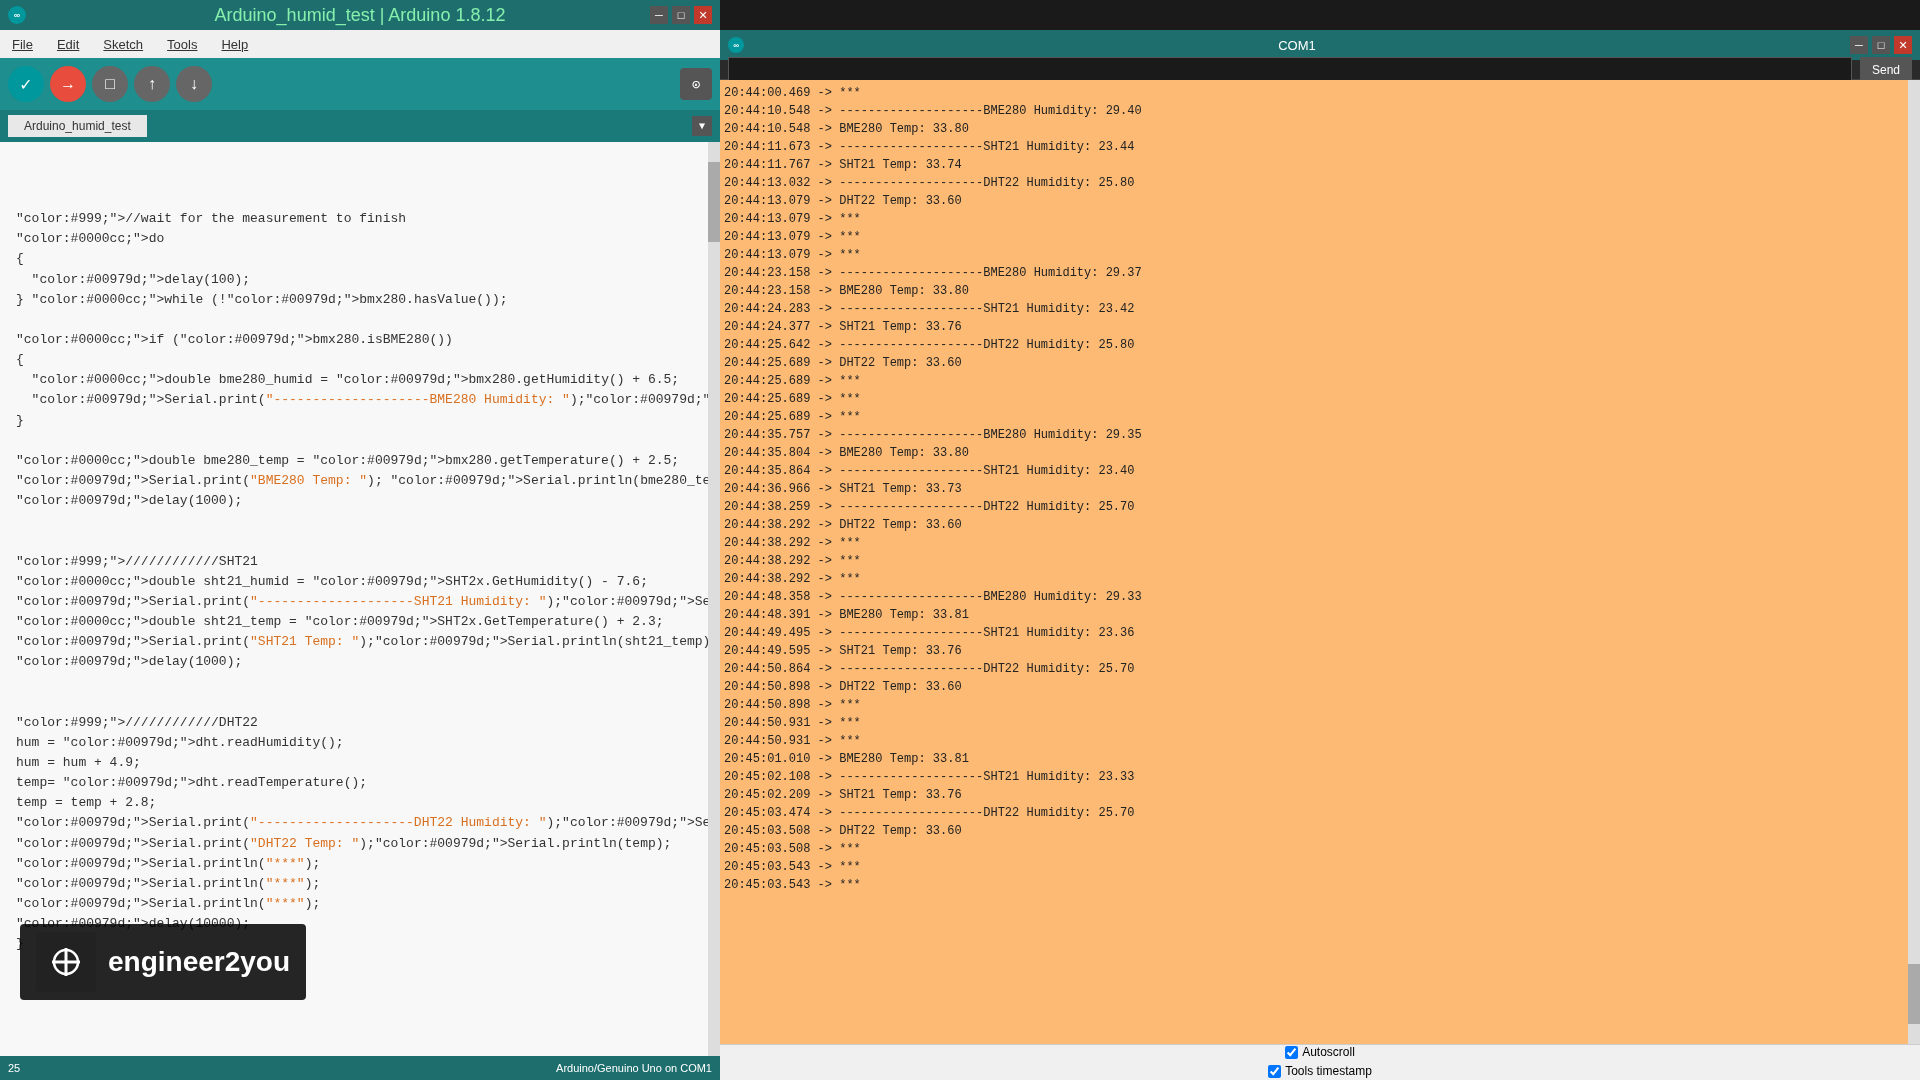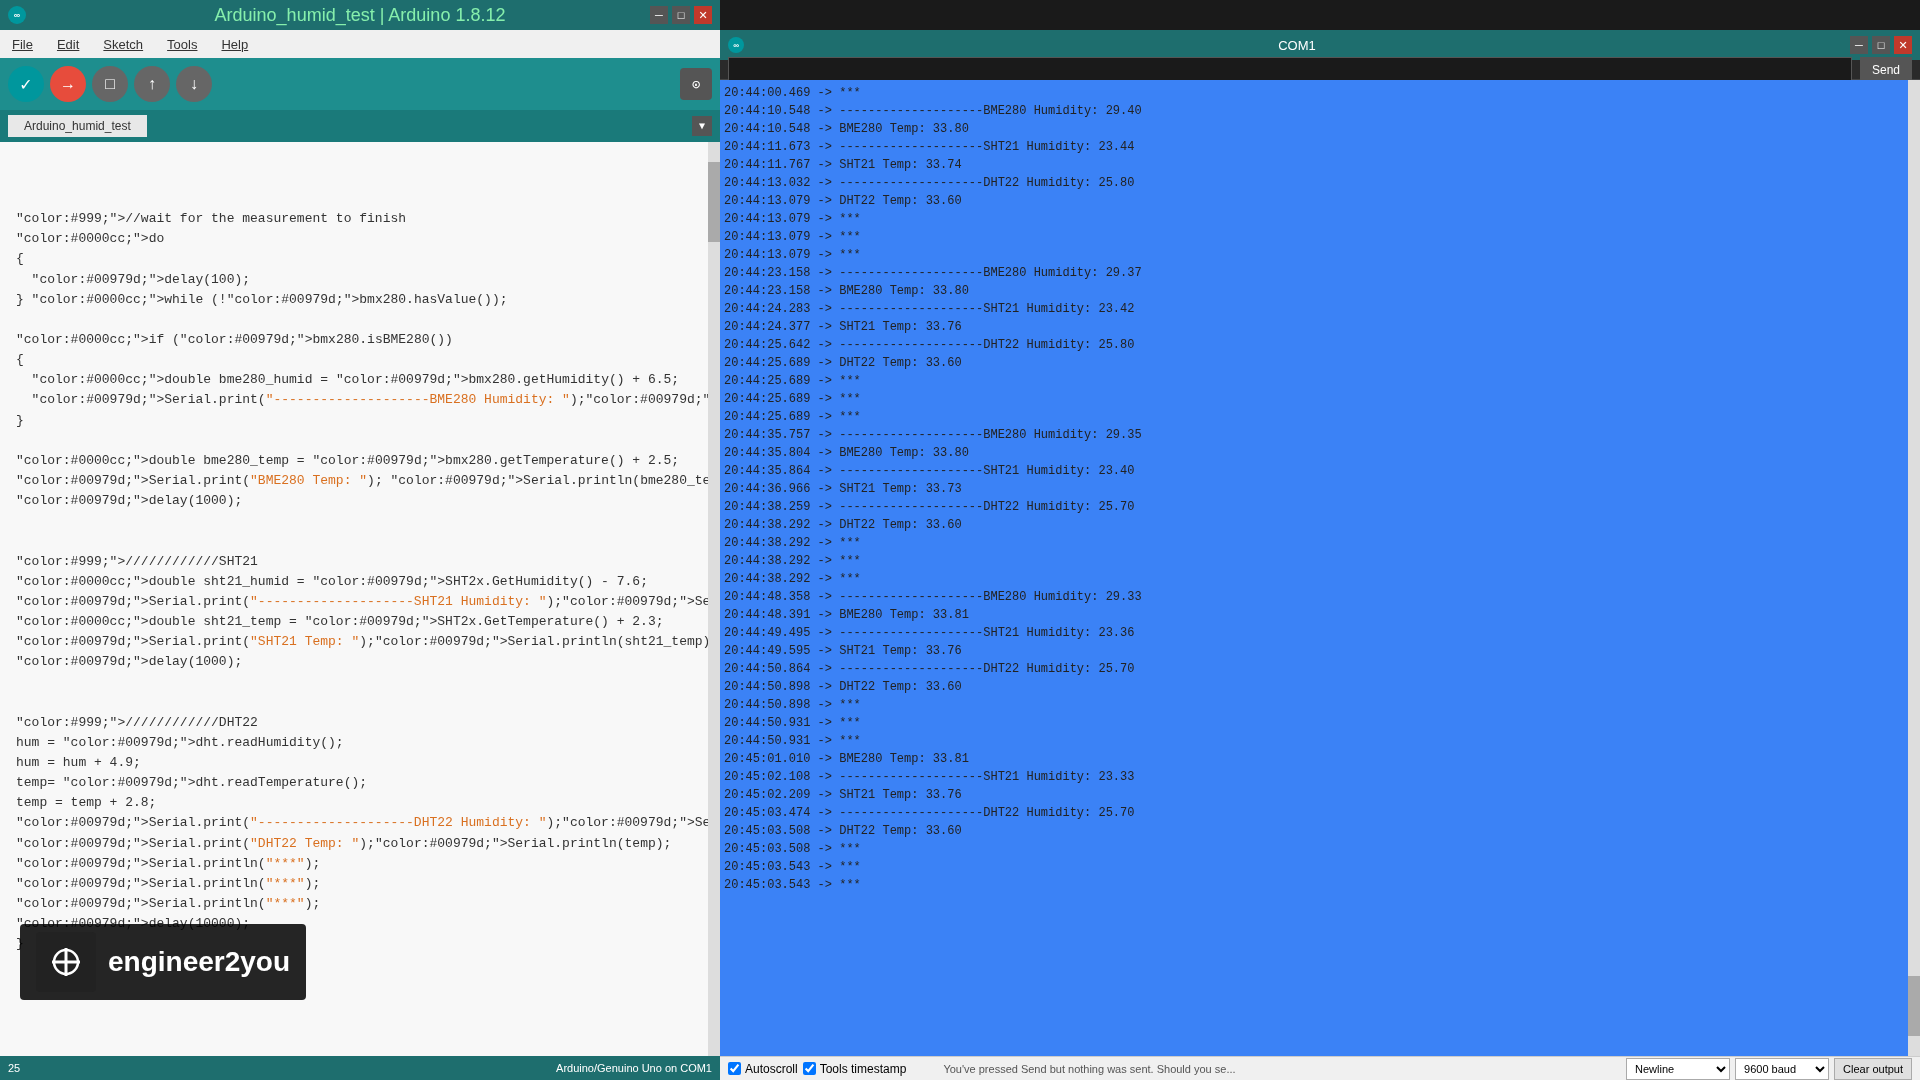--- a/index.html
+++ b/index.html
@@ -56,21 +56,21 @@
 
     .serial-input-bar { display: flex; align-items: center; background: #2a2a2a; padding: 4px 8px; gap: 8px; height: 20px; border-bottom: 1px solid #444; }
     .serial-input { flex: 1; background: #1a1a1a; border: 1px solid #555; color: white; padding: 4px 8px; font-family: 'Courier New', monospace; font-size: 12px; height: 26px; }
     .serial-send-btn { background: #555; color: white; border: none; padding: 4px 12px; cursor: pointer; font-size: 12px; height: 26px; font-family: Arial, sans-serif; }
 
     .serial-output { flex: 1; overflow: hidden; background: white; padding: 4px; position: relative; }
     .serial-scrollbar { position: absolute; right: 0; top: 0; bottom: 0; width: 12px; background: #ddd; }
     .serial-scrollbar-thumb { position: absolute; width: 100%; background: #aaa; height: 60px; bottom: 20px; }
     .serial-line { font-family: 'Courier New', monospace; font-size: 12px; color: #222; line-height: 1.5; white-space: pre; padding: 0 2px; }
 
-    .serial-bottom-bar { background: #f0f0f0; height: 24px; display: flex; align-items: center; padding: 0 8px; gap: 5px; font-family: Arial, sans-serif; font-size: 12px; border-top: 1px solid #ccc; }
+    .serial-bottom-bar { background: #f0f0f0; height: 36px; display: flex; align-items: center; padding: 0 8px; gap: 5px; font-family: Arial, sans-serif; font-size: 12px; border-top: 1px solid #ccc; flex-direction: column; }
     .autoscroll-check { display: flex; align-items: center; gap: 4px; cursor: pointer; }
     .timestamp-check { display: flex; align-items: center; gap: 4px; cursor: pointer; }
     .serial-info { flex: 1; font-size: 11px; color: #555; margin-left: 32px; }
     .newline-select { border: 1px solid #aaa; background: white; font-size: 11px; padding: 2px 4px; cursor: pointer; height: 22px; }
     .baud-select { border: 1px solid #aaa; background: white; font-size: 11px; padding: 2px 4px; cursor: pointer; height: 22px; }
     .clear-output-btn { background: #e0e0e0; border: 1px solid #aaa; font-size: 11px; padding: 2px 8px; cursor: pointer; height: 22px; font-family: Arial, sans-serif; }
   </style>
 </head>
 <body>
 
@@ -158,21 +158,21 @@
           <div class="win-btn max">□</div>
           <div class="win-btn close">✕</div>
         </div>
       </div>
 
       <div class="serial-input-bar">
         <input class="serial-input" type="text" value="" placeholder="" style="">
         <button class="serial-send-btn">Send</button>
       </div>
 
-      <div class="serial-output" id="serial-output-area" style="flex:1; overflow:hidden; background:#3b82f6; position:relative; padding:4px 2px;">
+      <div class="serial-output" id="serial-output-area" style="flex:1; overflow:hidden; background:#fdba74; position:relative; padding:4px 2px;">
         <div id="serial-lines-container" style="height:100%; overflow:hidden; padding-right:14px;">
             <div class="serial-line">20:44:00.469 -&gt; ***</div>
             <div class="serial-line">20:44:10.548 -&gt; --------------------BME280 Humidity: 29.40</div>
             <div class="serial-line">20:44:10.548 -&gt; BME280 Temp: 33.80</div>
             <div class="serial-line">20:44:11.673 -&gt; --------------------SHT21 Humidity: 23.44</div>
             <div class="serial-line">20:44:11.767 -&gt; SHT21 Temp: 33.74</div>
             <div class="serial-line">20:44:13.032 -&gt; --------------------DHT22 Humidity: 25.80</div>
             <div class="serial-line">20:44:13.079 -&gt; DHT22 Temp: 33.60</div>
             <div class="serial-line">20:44:13.079 -&gt; ***</div>
             <div class="serial-line">20:44:13.079 -&gt; ***</div>

